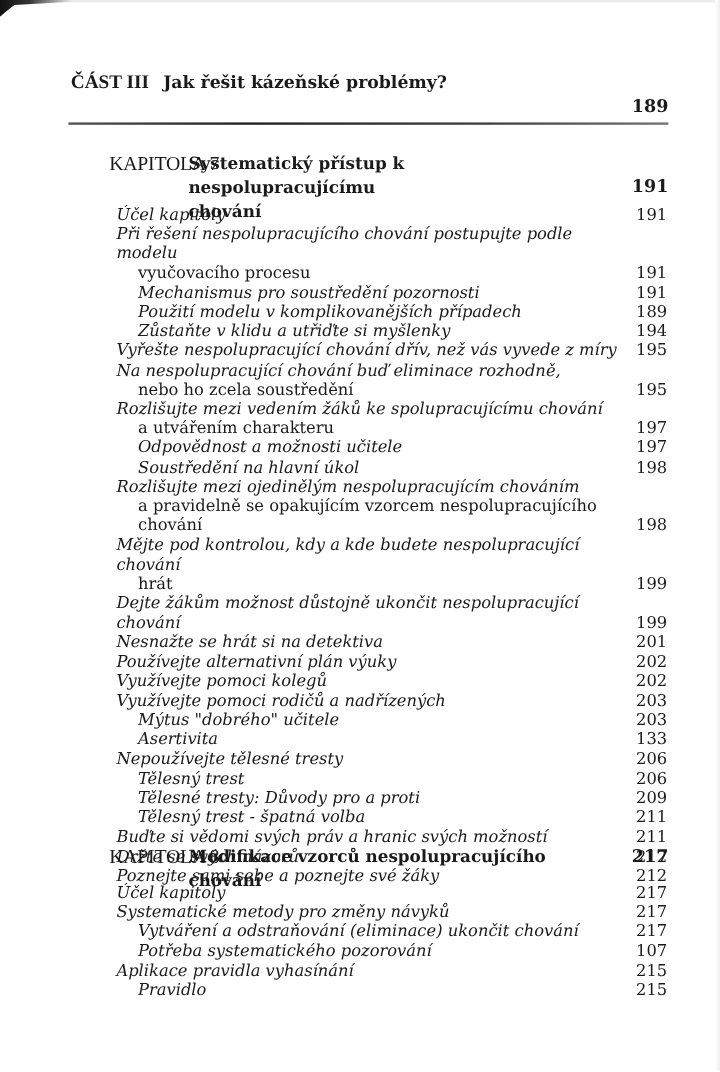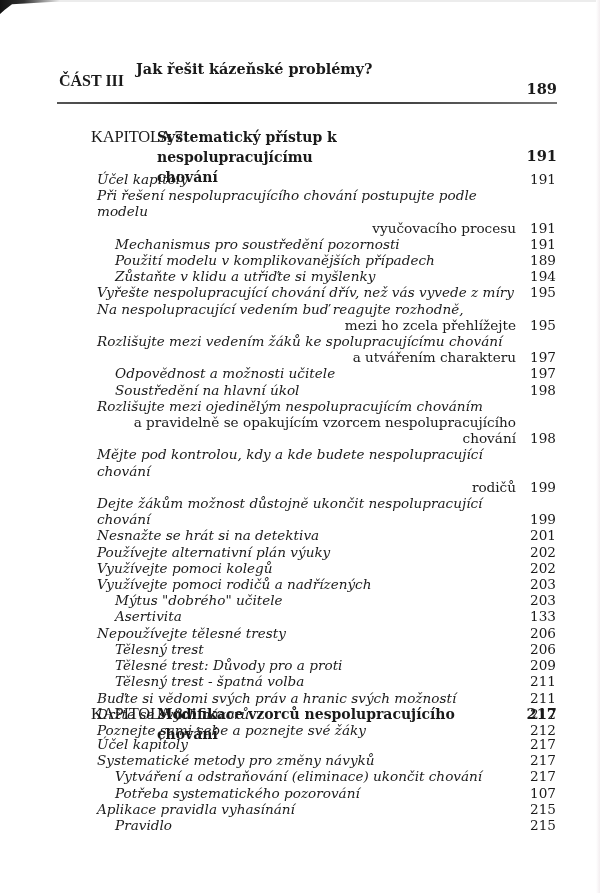--- a/index.html
+++ b/index.html
@@ -41,21 +41,21 @@
       position: absolute;
       left: 59px;
       top: 59px;
       width: 498px;
       font-weight: bold;
       font-size: 14.6px;
       line-height: 20px;
     }
     .part .label {
       position: absolute;
-      left: 0; top: 12px;
+      left: 0; top: 0;
       font-family: "Liberation Serif", "DejaVu Serif", serif;
       font-size: 16px;
     }
     .part .title {
       position: absolute;
       left: 77px; top: 0;
       font-family: "DejaVu Serif", serif;
       font-size: 14.4px;
       width: 360px;
     }
@@ -131,21 +131,20 @@
       bottom: 0;
       font-size: 13.6px;
     }
     .toc li.sub .text {
       padding-left: 18px;
       font-style: italic;
     }
     .toc li.cont .cont-line {
       display: block;
       padding-left: 18px;
-      text-align: right;
     }
     .toc1 { top: 171px; }
     .toc2 { top: 736px; }
   </style>
 </head>
 <body>
 
 <div class="page-edge-top"></div>
 <div class="corner"></div>
 <div class="page-edge-right"></div>
@@ -188,22 +187,22 @@
     </li>
     <li class="sub">
       <span class="text">Zůstaňte v klidu a utřiďte si myšlenky</span>
       <span class="page">194</span>
     </li>
     <li>
       <span class="text">Vyřešte nespolupracující chování dřív, než vás vyvede z míry</span>
       <span class="page">195</span>
     </li>
     <li class=" cont">
-      <span class="text">Na nespolupracující vedením buď reagujte rozhodně,</span>
-      <span class="cont-line">mezi ho zcela přehlížejte</span>
+      <span class="text">Na nespolupracující chování buď eliminace rozhodně,</span>
+      <span class="cont-line">nebo ho zcela soustředění</span>
       <span class="page">195</span>
     </li>
     <li class=" cont">
       <span class="text">Rozlišujte mezi vedením žáků ke spolupracujícímu chování</span>
       <span class="cont-line">a utvářením charakteru</span>
       <span class="page">197</span>
     </li>
     <li class="sub">
       <span class="text">Odpovědnost a možnosti učitele</span>
       <span class="page">197</span>
@@ -212,21 +211,21 @@
       <span class="text">Soustředění na hlavní úkol</span>
       <span class="page">198</span>
     </li>
     <li class=" cont">
       <span class="text">Rozlišujte mezi ojedinělým nespolupracujícím chováním</span>
       <span class="cont-line">a pravidelně se opakujícím vzorcem nespolupracujícího chování</span>
       <span class="page">198</span>
     </li>
     <li class=" cont">
       <span class="text">Mějte pod kontrolou, kdy a kde budete nespolupracující chování</span>
-      <span class="cont-line">rodičů</span>
+      <span class="cont-line">hrát</span>
       <span class="page">199</span>
     </li>
     <li>
       <span class="text">Dejte žákům možnost důstojně ukončit nespolupracující chování</span>
       <span class="page">199</span>
     </li>
     <li>
       <span class="text">Nesnažte se hrát si na detektiva</span>
       <span class="page">201</span>
     </li>
@@ -252,21 +251,21 @@
     </li>
     <li>
       <span class="text">Nepoužívejte tělesné tresty</span>
       <span class="page">206</span>
     </li>
     <li class="sub">
       <span class="text">Tělesný trest</span>
       <span class="page">206</span>
     </li>
     <li class="sub">
-      <span class="text">Tělesné trest: Důvody pro a proti</span>
+      <span class="text">Tělesné tresty: Důvody pro a proti</span>
       <span class="page">209</span>
     </li>
     <li class="sub">
       <span class="text">Tělesný trest - špatná volba</span>
       <span class="page">211</span>
     </li>
     <li>
       <span class="text">Buďte si vědomi svých práv a hranic svých možností</span>
       <span class="page">211</span>
     </li>

